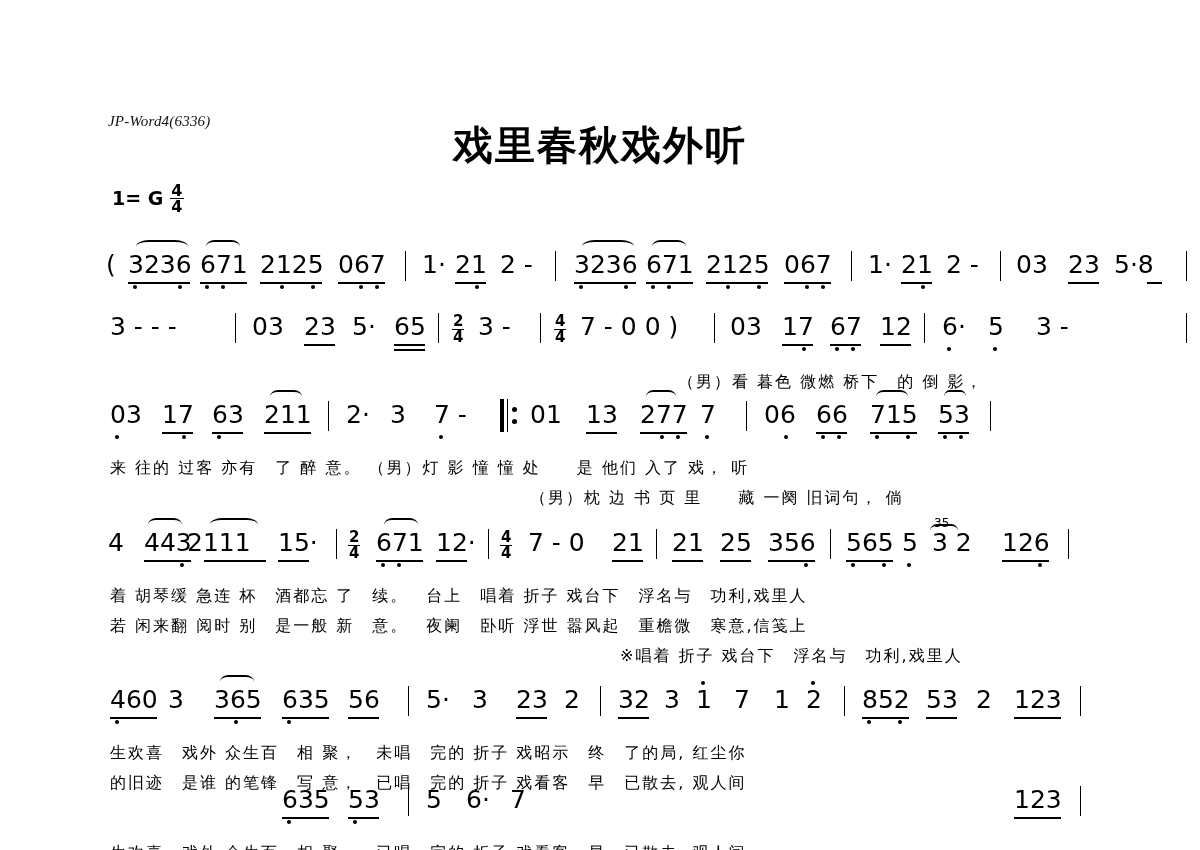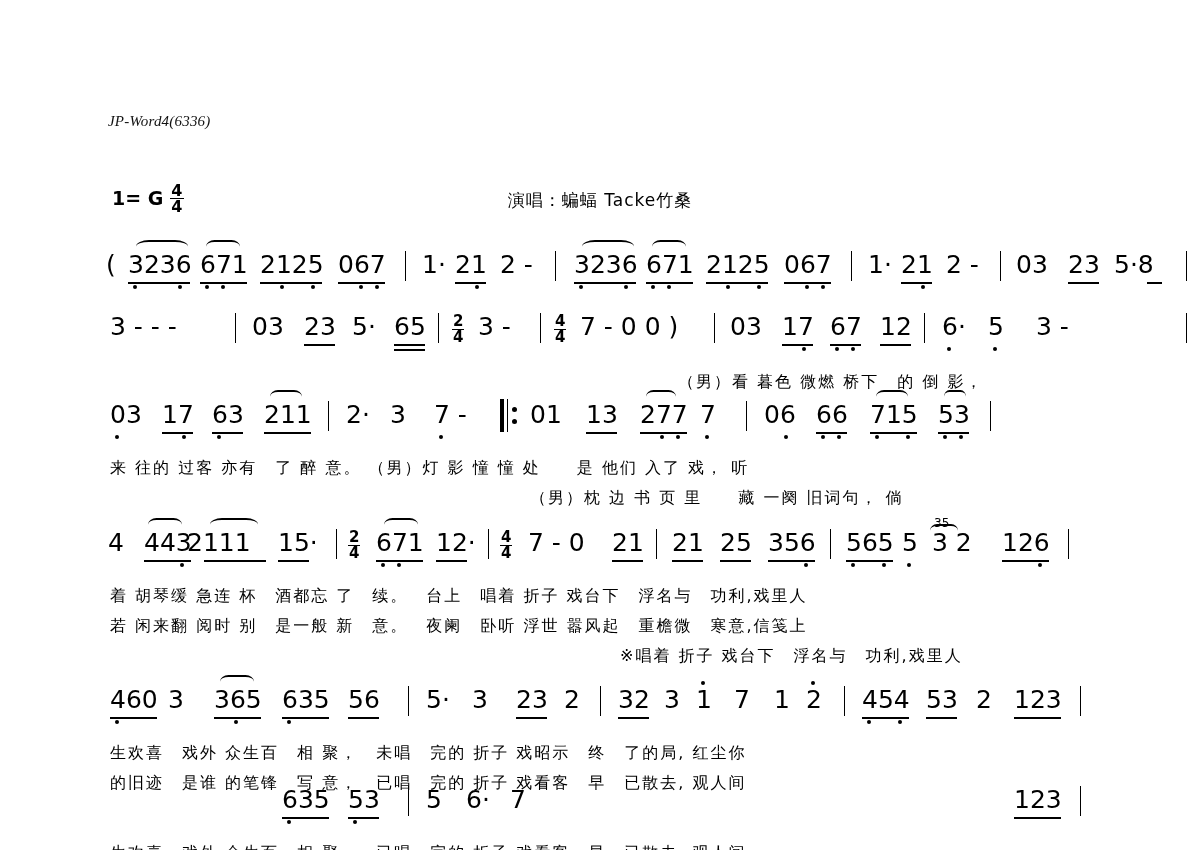--- a/index.html
+++ b/index.html
@@ -182,21 +182,21 @@
     font-size: 12px;
   }
 </style>
 </head>
 <body>
 
 <div class="sheet">
 
   <div class="corner-id">JP-Word4(6336)</div>
 
-  <div class="singer">演唱：蝙蝠 Tacke竹桑</div>
+  <div class="title">戏里春秋戏外听</div>
 
   <div class="credits">
     <div class="row">糕      子 作词</div>
     <div class="row">ＩＲｉＳ七叶 作曲</div>
     <div class="row">桃李醉春风 记谱</div>
   </div>
 
   <div class="keysig">
     <span>1= G</span>
     <span class="frac">
@@ -518,21 +518,21 @@
       <span class="tok" style="left:564px;">3</span>
       <span class="tok" style="left:596px;">1</span>
       <span class="dotu" style="left:601px;"></span>
       <span class="tok" style="left:634px;">7</span>
       <span class="tok" style="left:674px;">1</span>
       <span class="tok" style="left:706px;">2</span>
       <span class="dotu" style="left:711px;"></span>
 
       <span class="bar" style="left:744px;"></span>
 
-      <span class="tok" style="left:762px;">454</span>
+      <span class="tok" style="left:762px;">852</span>
       <span class="beam1" style="left:762px; width:47px;"></span>
       <span class="dot" style="left:767px;"></span>
       <span class="dot" style="left:798px;"></span>
       <span class="tok" style="left:826px;">53</span>
       <span class="beam1" style="left:826px; width:31px;"></span>
       <span class="tok" style="left:876px;">2</span>
       <span class="tok" style="left:914px;">123</span>
       <span class="beam1" style="left:914px; width:47px;"></span>
 
       <span class="bar" style="left:980px;"></span>

